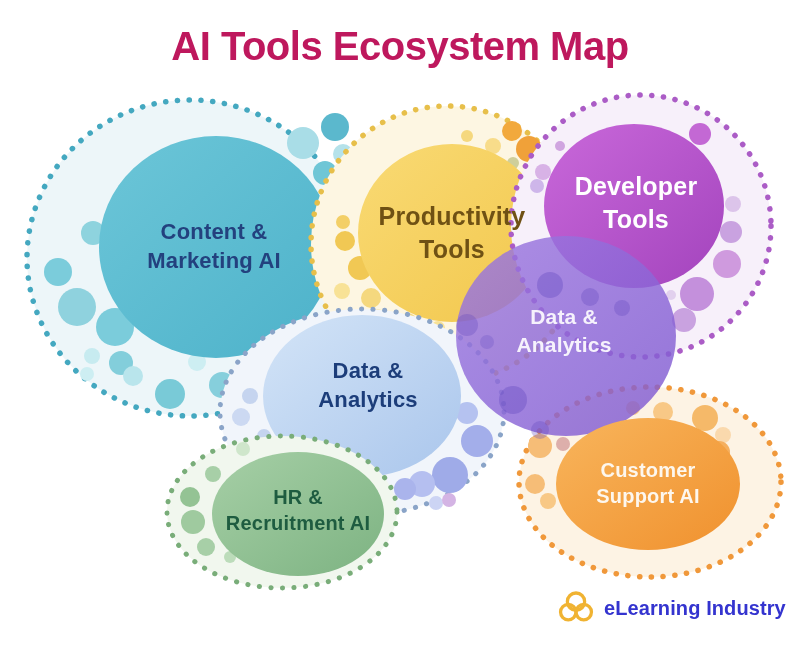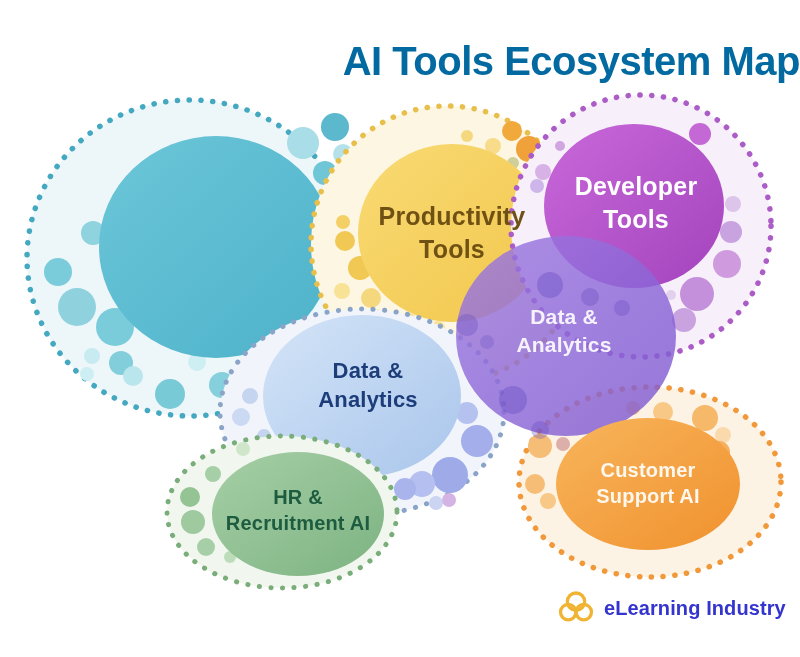--- a/index.html
+++ b/index.html
@@ -3,22 +3,22 @@
 <meta charset="utf-8">
 <style>
   html,body{margin:0;padding:0;background:#ffffff;}
   .stage{
     position:relative;width:800px;height:657px;overflow:hidden;
     background:#ffffff;
     font-family:"Liberation Sans","DejaVu Sans",sans-serif;
   }
   .stage svg.map{position:absolute;inset:0;}
   .page-title{
-    position:absolute;left:0;right:0;top:39px;
-    text-align:right;font-size:40px;font-weight:700;color:#0369a1;
+    position:absolute;left:0;right:0;top:24px;
+    text-align:center;font-size:40px;font-weight:700;color:#be185d;
     letter-spacing:-0.5px;
   }
   .bubble-label{
     position:absolute;transform:translate(-50%,-50%);
     white-space:pre-line;text-align:center;font-weight:700;line-height:1.32;
     letter-spacing:0.2px;pointer-events:none;
   }
   .lbl-content{left:214px;top:246px;font-size:22px;color:#23417e;}
   .lbl-productivity{left:452px;top:233px;font-size:25px;color:#6f5114;}
   .lbl-developer{left:636px;top:203px;font-size:25px;color:#ffffff;}
@@ -191,20 +191,22 @@
         <circle cx="513" cy="400" r="14" fill="rgba(95,70,190,0.35)"></circle>
         <circle cx="540" cy="430" r="9" fill="rgba(95,70,190,0.30)"></circle>
       </g>
     </g>
 
     <ellipse cx="648" cy="484" rx="92" ry="66" fill="url(#gradOrange)"></ellipse>
   </svg>
 
   <div class="page-title">AI Tools Ecosystem Map</div>
 
+  <div class="bubble-label lbl-content">Content &amp;
+Marketing AI</div>
   <div class="bubble-label lbl-productivity">Productivity
 Tools</div>
   <div class="bubble-label lbl-developer">Developer
 Tools</div>
   <div class="bubble-label lbl-data-central">Data &amp;
 Analytics</div>
   <div class="bubble-label lbl-data-left">Data &amp;
 Analytics</div>
   <div class="bubble-label lbl-customer">Customer
 Support AI</div>

